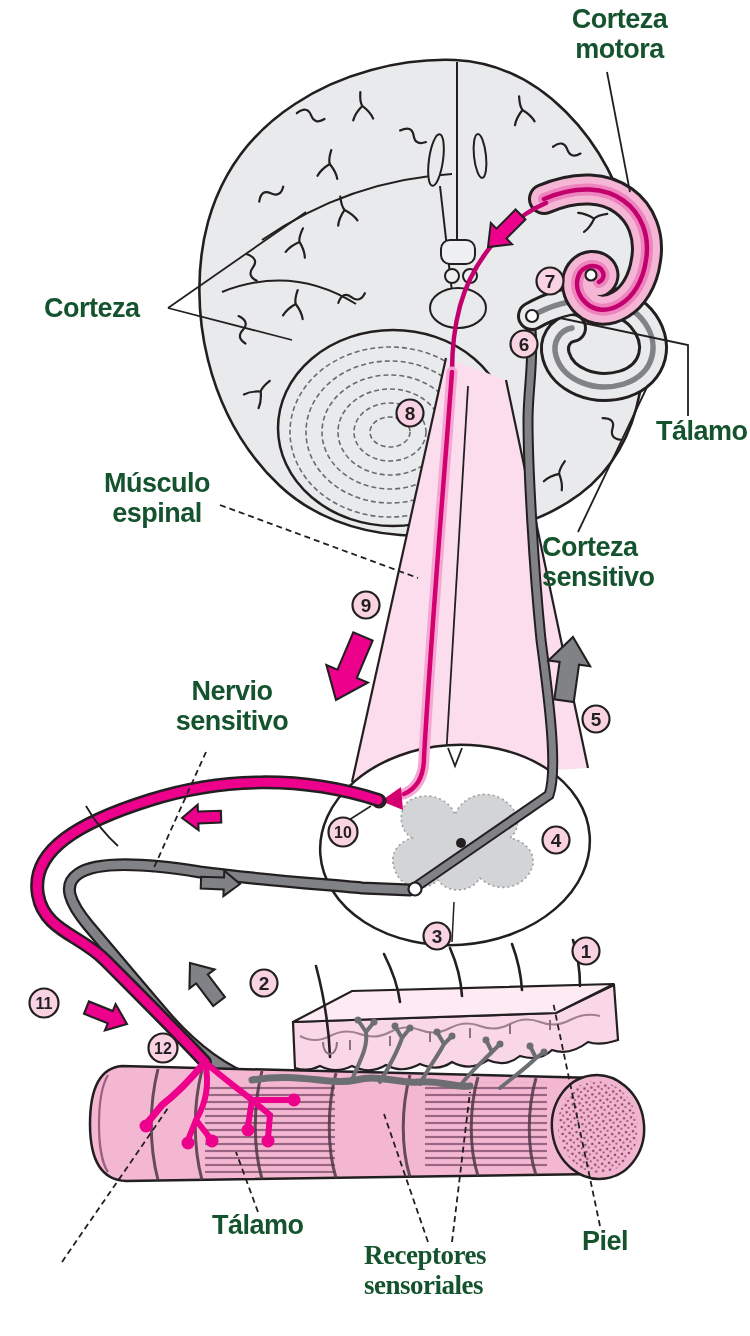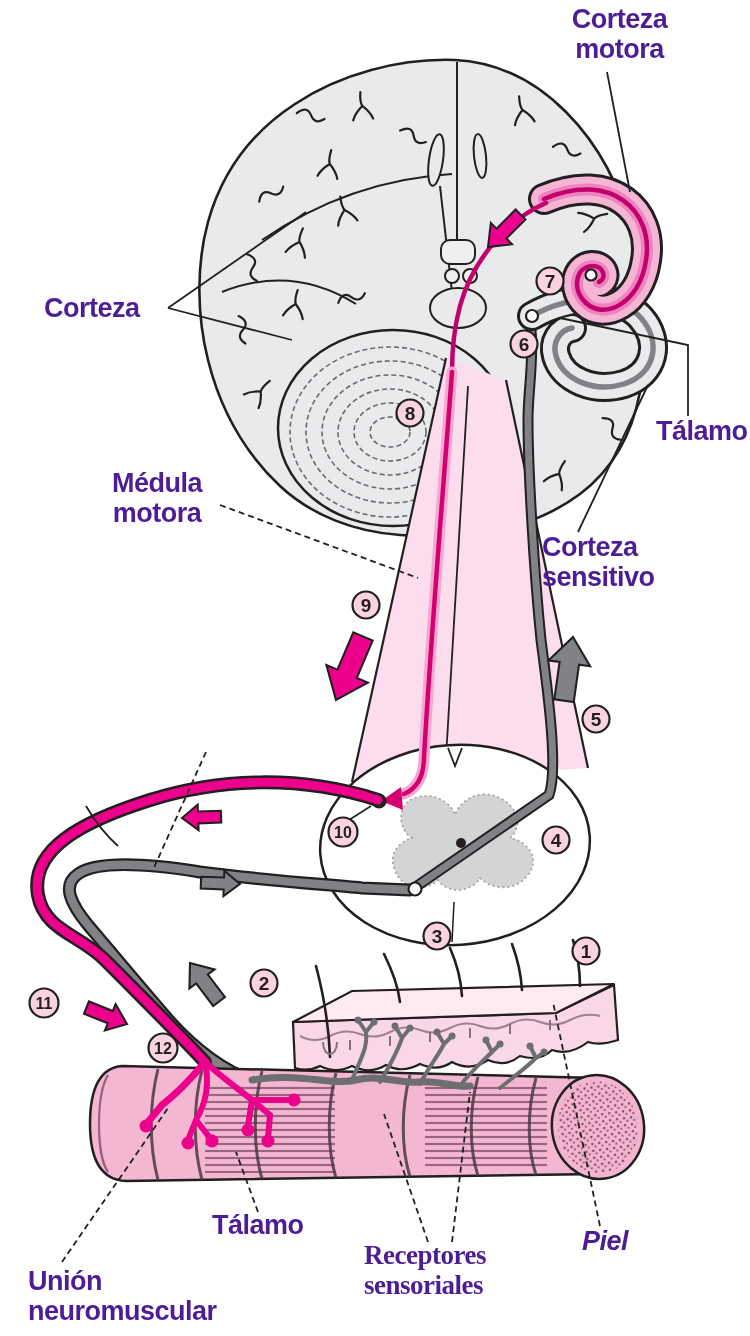--- a/index.html
+++ b/index.html
@@ -3,21 +3,21 @@
 <meta charset="utf-8">
 <style>
   html,body{margin:0;padding:0;background:#fff;}
   #stage{
     position:relative;width:750px;height:1336px;background:#fff;overflow:hidden;
     font-family:"Liberation Sans", sans-serif;color:#141414;
   }
   #art{position:absolute;left:0;top:0;width:750px;height:1336px;}
   .lbl{
     position:absolute;font-weight:bold;font-size:27px;line-height:1.12;
-    color:#4c1d95;letter-spacing:-0.5px;white-space:normal;
+    color:#14532d;letter-spacing:-0.5px;white-space:normal;
   }
   .c{text-align:center;}
 </style>
 </head>
 <body>
 
 <div id="stage">
 
 <svg id="art" viewBox="0 0 750 1336">
   <defs>
@@ -295,20 +295,20 @@
     <g>
       <circle cx="163" cy="1048" r="14.5" fill="#F9D3E2" stroke="#231F20" stroke-width="2.2"></circle>
       <text x="163" y="1054" font-size="16" fill="#231F20">12</text>
     </g>
   </g>
 </svg>
 
 <div class="lbl c" style="left:537px;top:4px;width:165px;">Corteza motora</div>
 <div class="lbl" style="left:44px;top:293px;width:130px;">Corteza</div>
 <div class="lbl" style="left:656px;top:416px;width:110px;">Tálamo</div>
-<div class="lbl c" style="left:87px;top:468px;width:140px;">Médula motora</div>
+<div class="lbl c" style="left:87px;top:468px;width:140px;">Músculo espinal</div>
 <div class="lbl" style="left:542px;top:532px;width:135px;">Corteza sensitivo</div>
+<div class="lbl c" style="left:158px;top:676px;width:148px;">Nervio sensitivo</div>
 <div class="lbl" style="left:212px;top:1210px;width:130px;">Tálamo</div>
-<div class="lbl" style="left:28px;top:1266px;width:215px;">Unión neuromuscular</div>
 <div class="lbl" style="left:364px;top:1240px;width:165px;font-family:Liberation Serif, serif;">Receptores sensoriales</div>
-<div class="lbl" style="left:582px;top:1226px;width:80px;font-style:italic;">Piel</div>
+<div class="lbl" style="left:582px;top:1226px;width:80px;">Piel</div>
 
 </div>
 
 </body></html>

